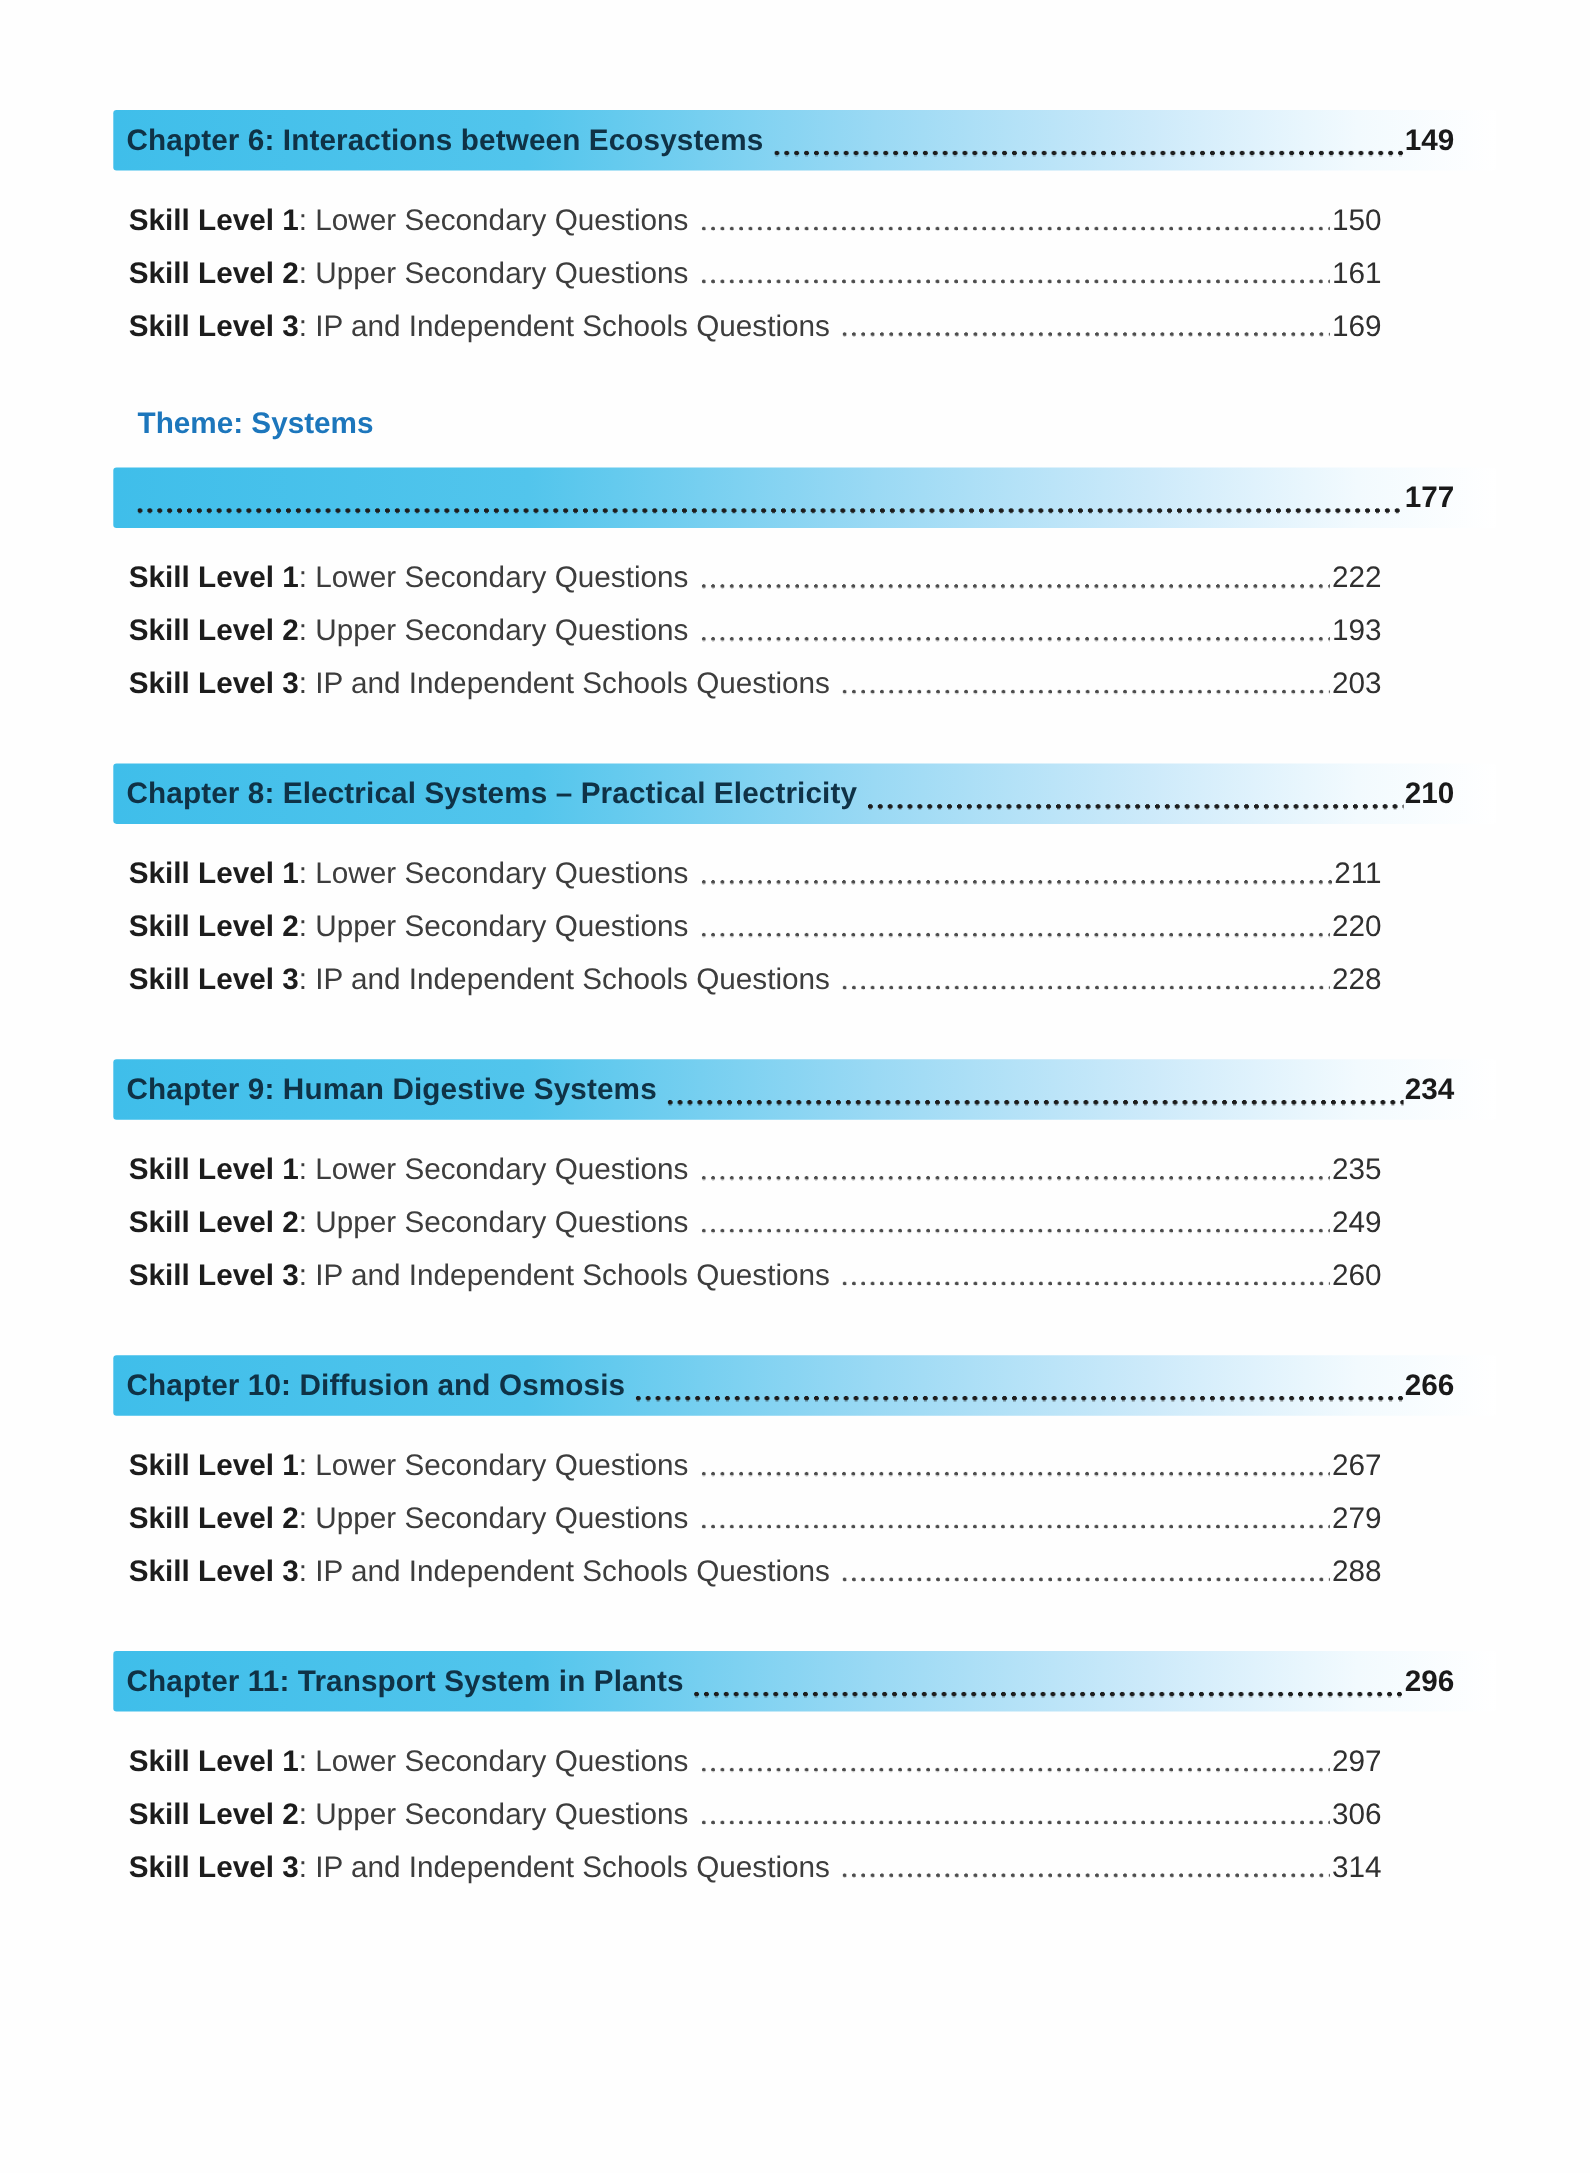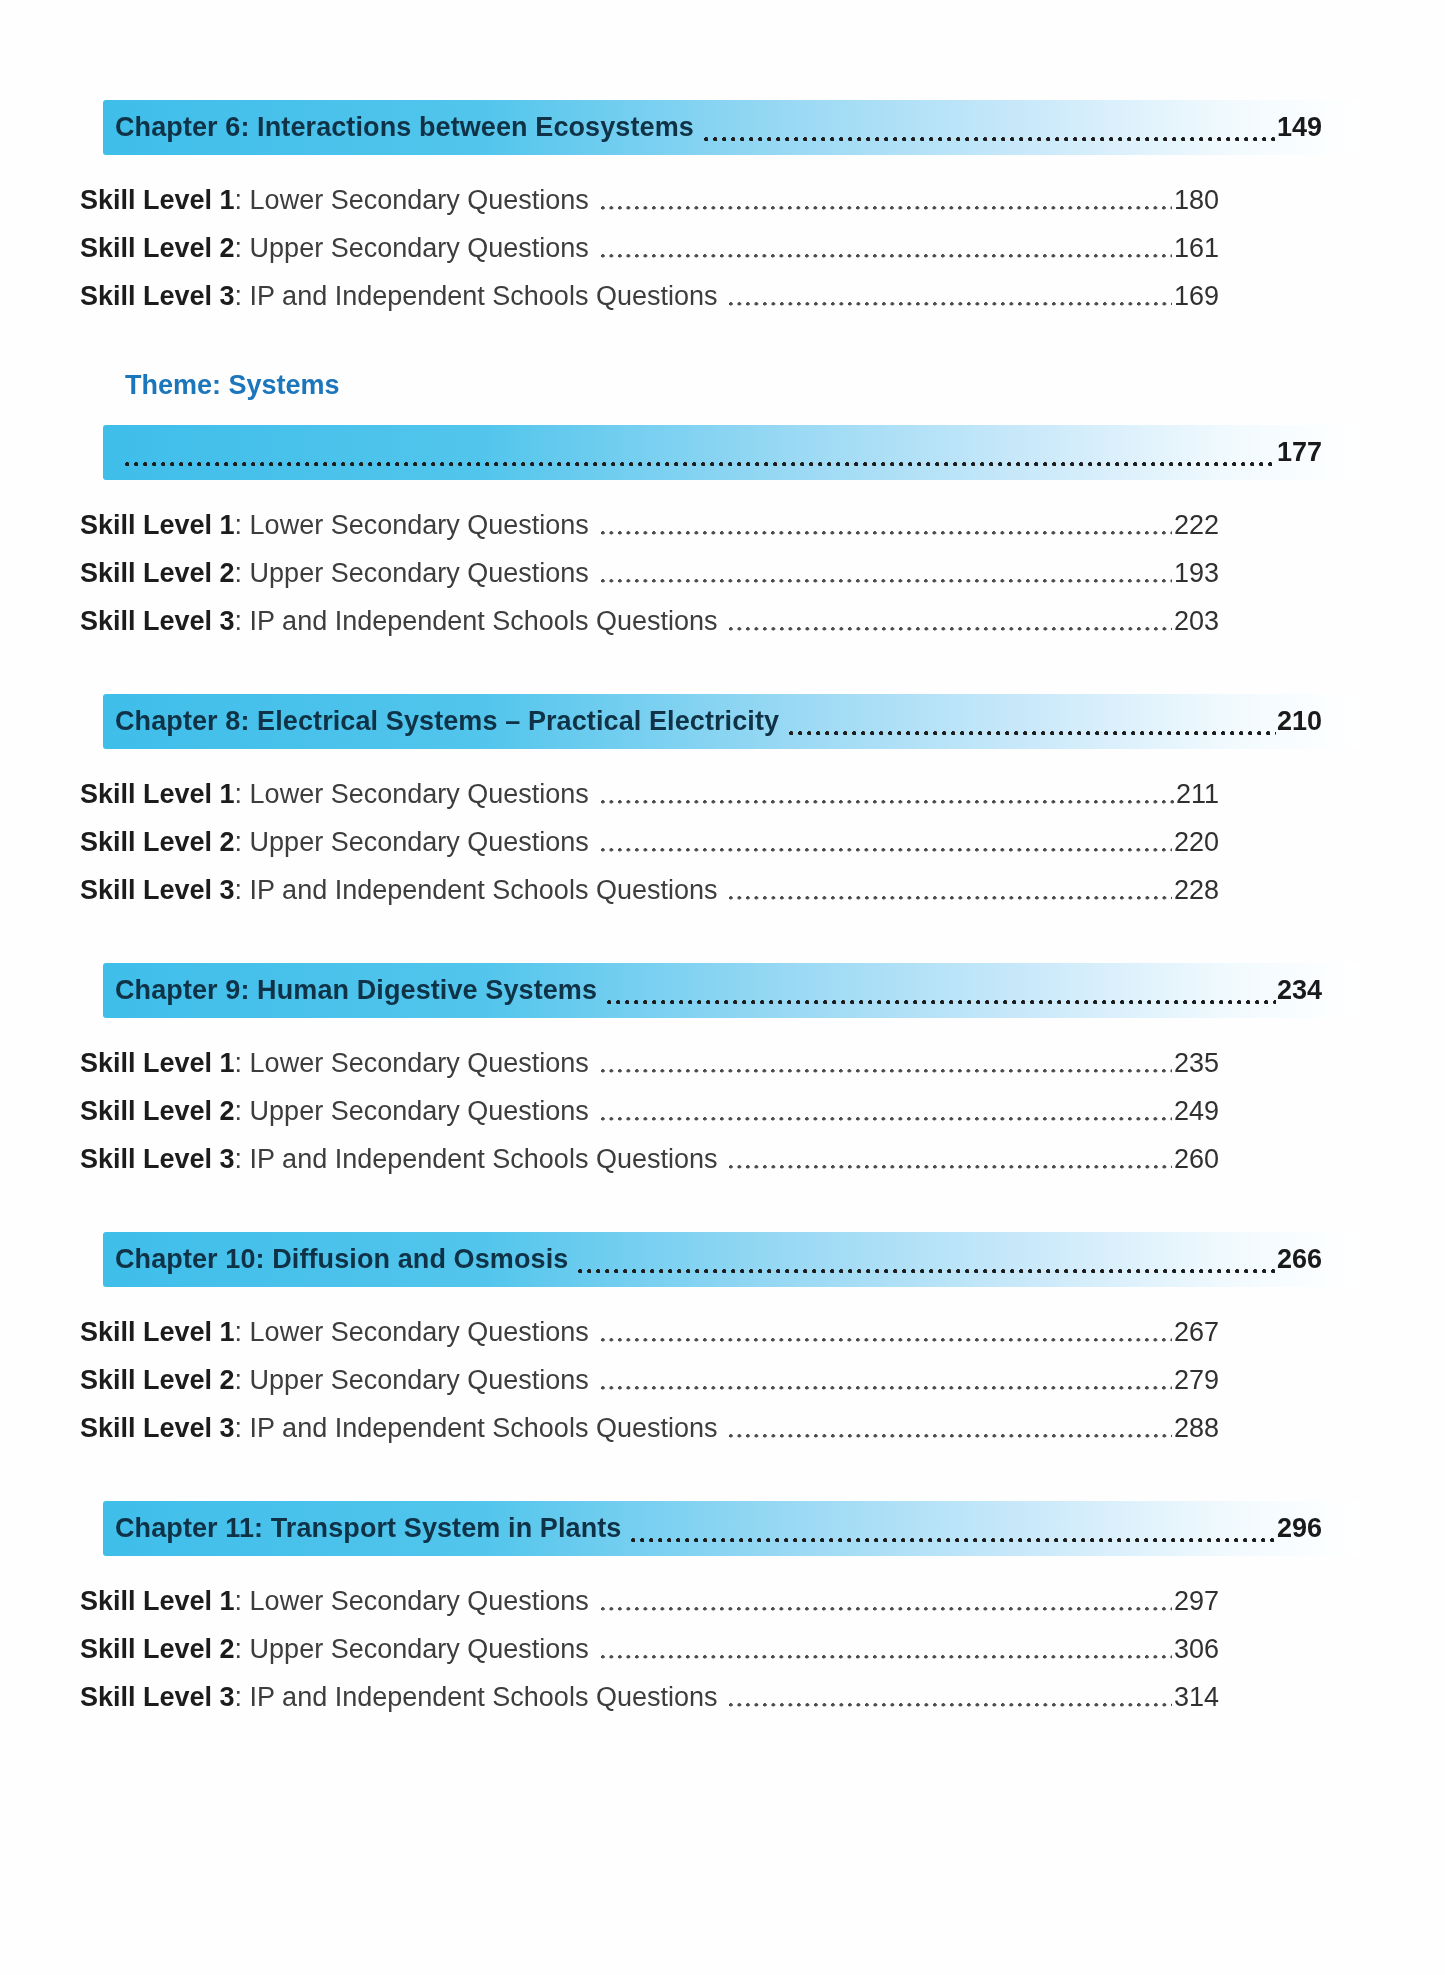--- a/index.html
+++ b/index.html
@@ -37,21 +37,21 @@
     content:"";position:absolute;left:10px;right:1px;bottom:13px;height:5px;
     background-image:radial-gradient(circle at 2.2px 2.2px,#1d1d1d 2px,rgba(0,0,0,0) 2.3px);
     background-size:9px 5px;background-repeat:repeat-x;
   }
   .row-leader::after{
     content:"";position:absolute;left:12px;right:2px;bottom:5px;height:4px;
     background-image:radial-gradient(circle at 1.8px 1.8px,#4c4c4c 1.6px,rgba(0,0,0,0) 1.9px);
     background-size:8.5px 4px;background-repeat:repeat-x;
   }
   
-  .skills{margin-left:80px;width:1139px;}
+  .skills{margin-left:117px;width:1139px;}
   .toc-row{
     display:flex;align-items:flex-end;
     height:30px;line-height:30px;
     margin-bottom:18px;
   }
   .toc-row:first-child{margin-top:30px;}
   .toc-row:last-child{margin-bottom:0;}
   .skill-label{font-size:27px;color:#3d3d3d;white-space:nowrap;}
   .skill-label b{color:#1c1c1c;font-weight:bold;}
   .skill-page{font-size:27px;color:#303030;white-space:nowrap;}
@@ -71,21 +71,21 @@
   <section class="toc-section">
     <div class="chapter-bar">
       <span class="chapter-title">Chapter 6: Interactions between Ecosystems</span>
       <span class="leader bar-leader"></span>
       <span class="chapter-page">149</span>
     </div>
     <div class="skills">
       <div class="toc-row">
         <span class="skill-label"><b>Skill Level 1</b><span>: Lower Secondary Questions</span></span>
         <span class="leader row-leader"></span>
-        <span class="skill-page">180</span>
+        <span class="skill-page">150</span>
       </div>
       <div class="toc-row">
         <span class="skill-label"><b>Skill Level 2</b><span>: Upper Secondary Questions</span></span>
         <span class="leader row-leader"></span>
         <span class="skill-page">161</span>
       </div>
       <div class="toc-row">
         <span class="skill-label"><b>Skill Level 3</b><span>: IP and Independent Schools Questions</span></span>
         <span class="leader row-leader"></span>
         <span class="skill-page">169</span>

